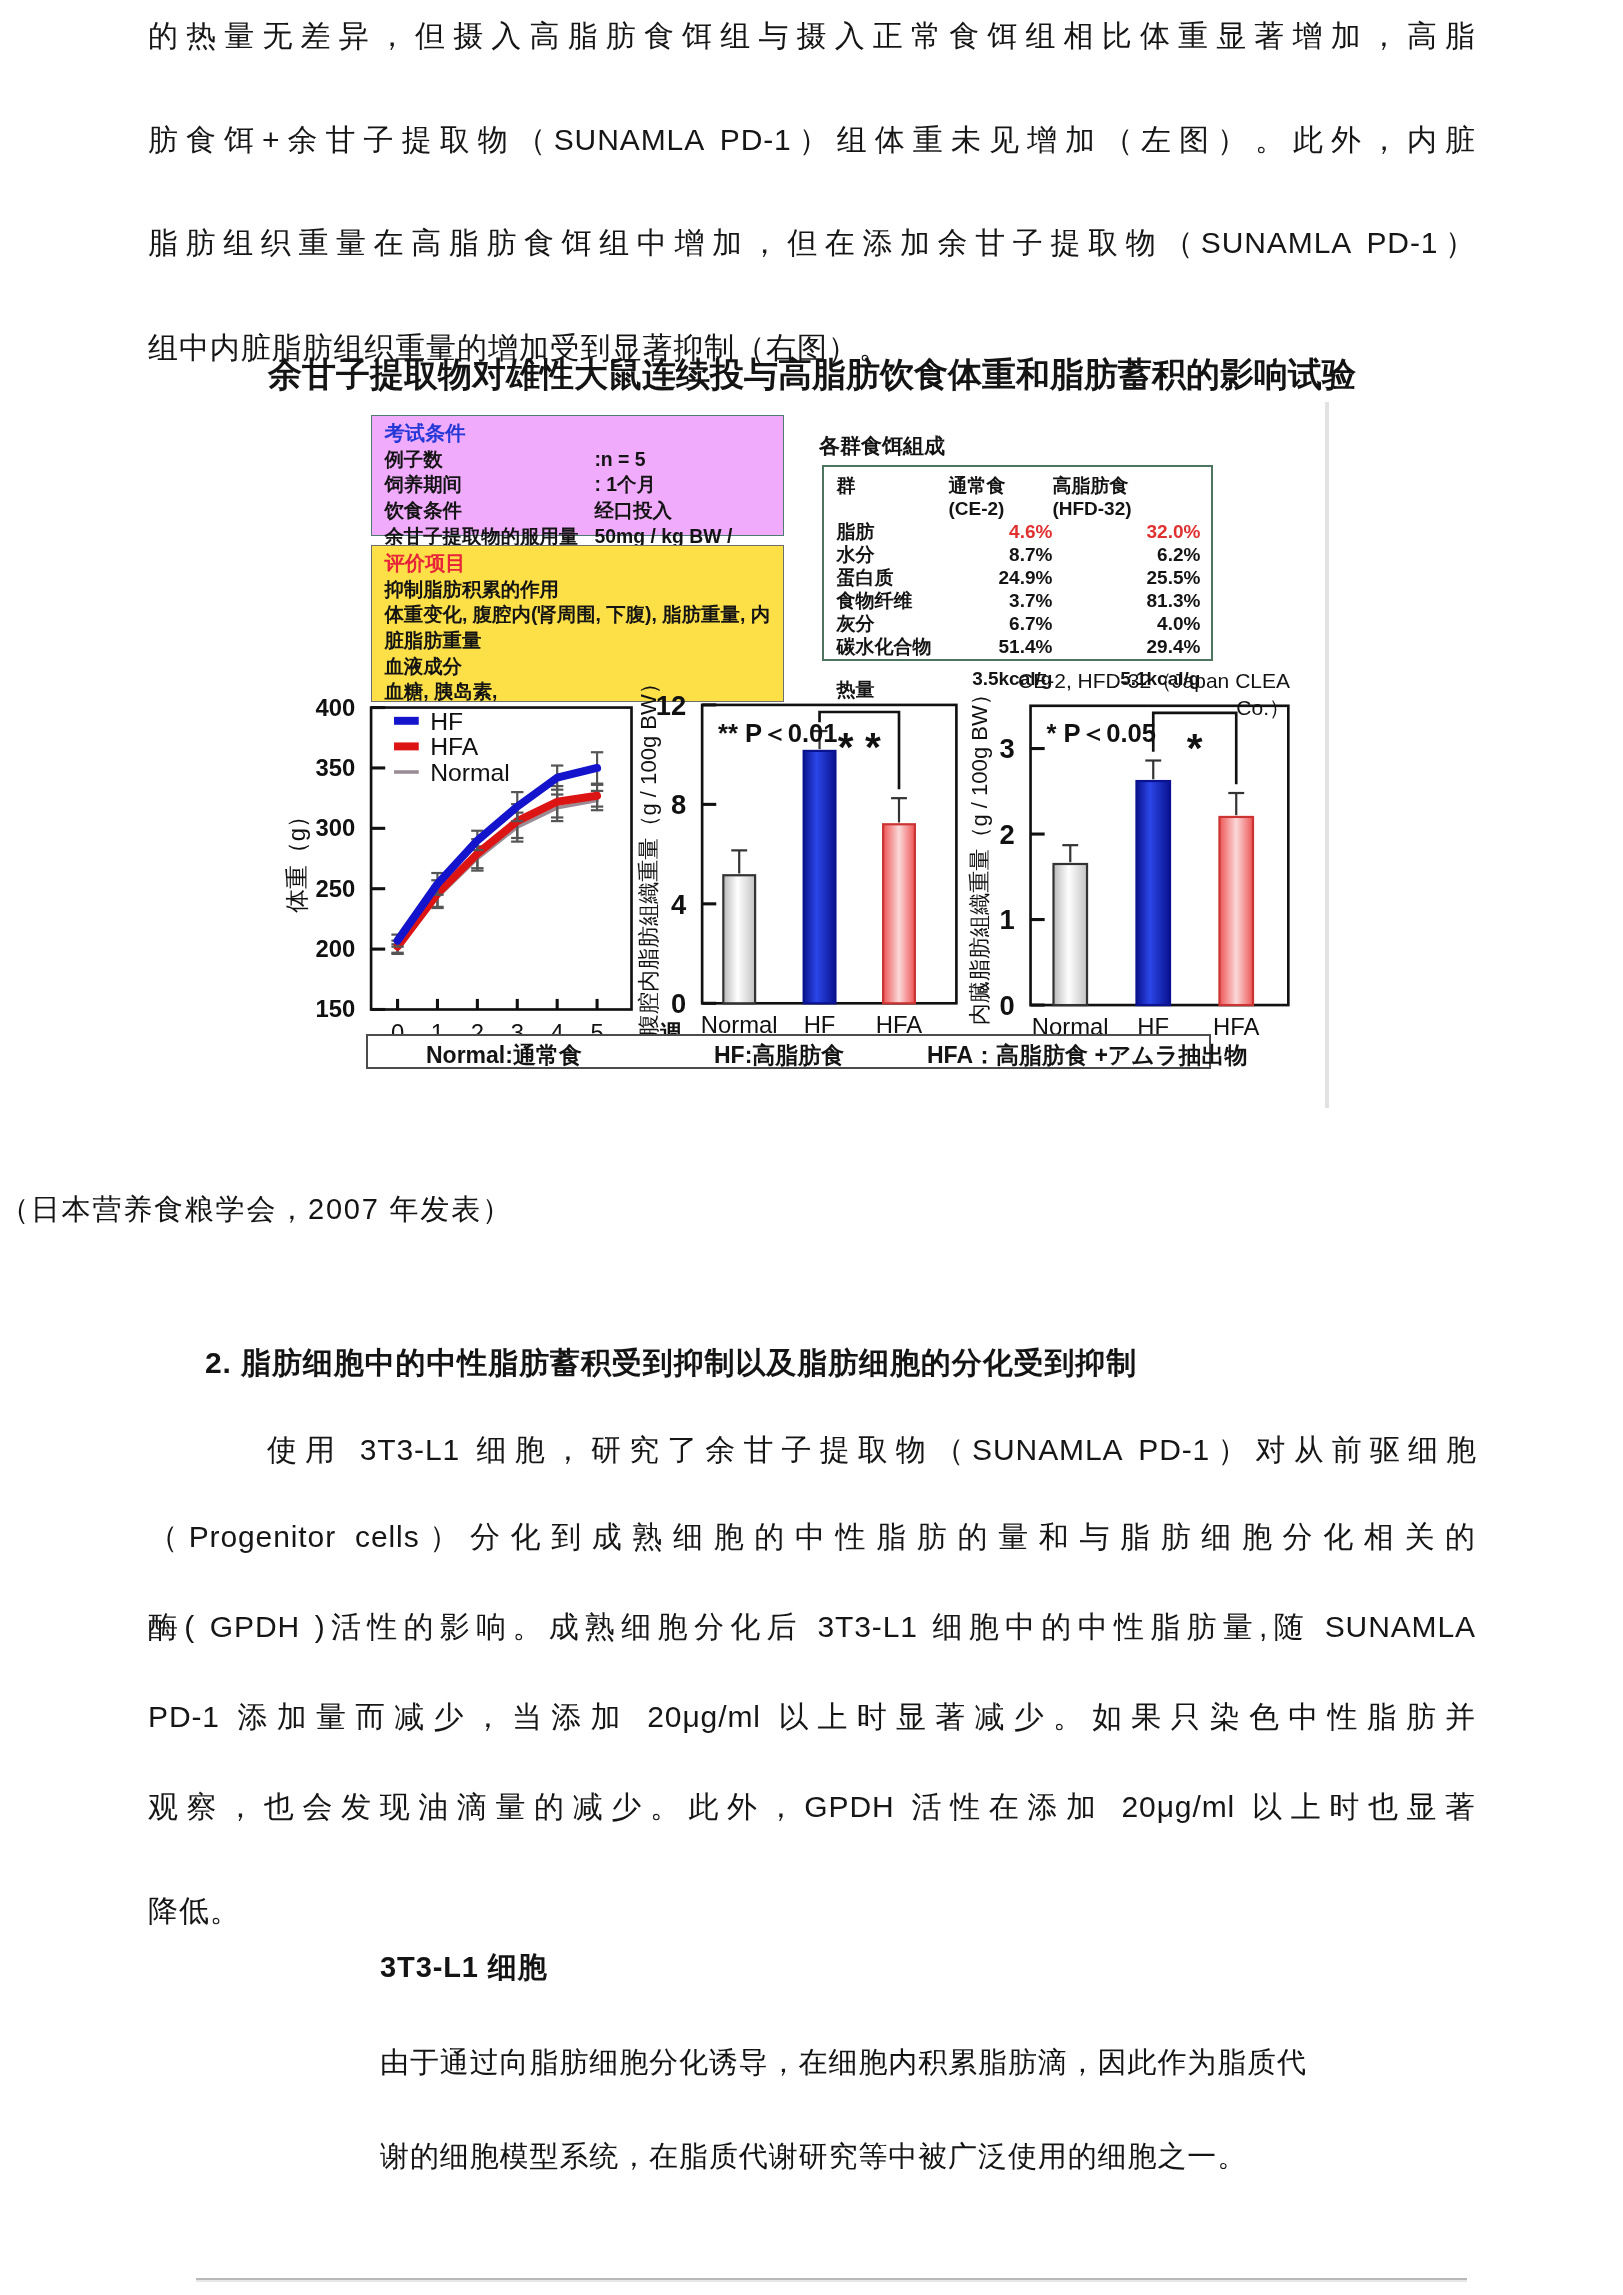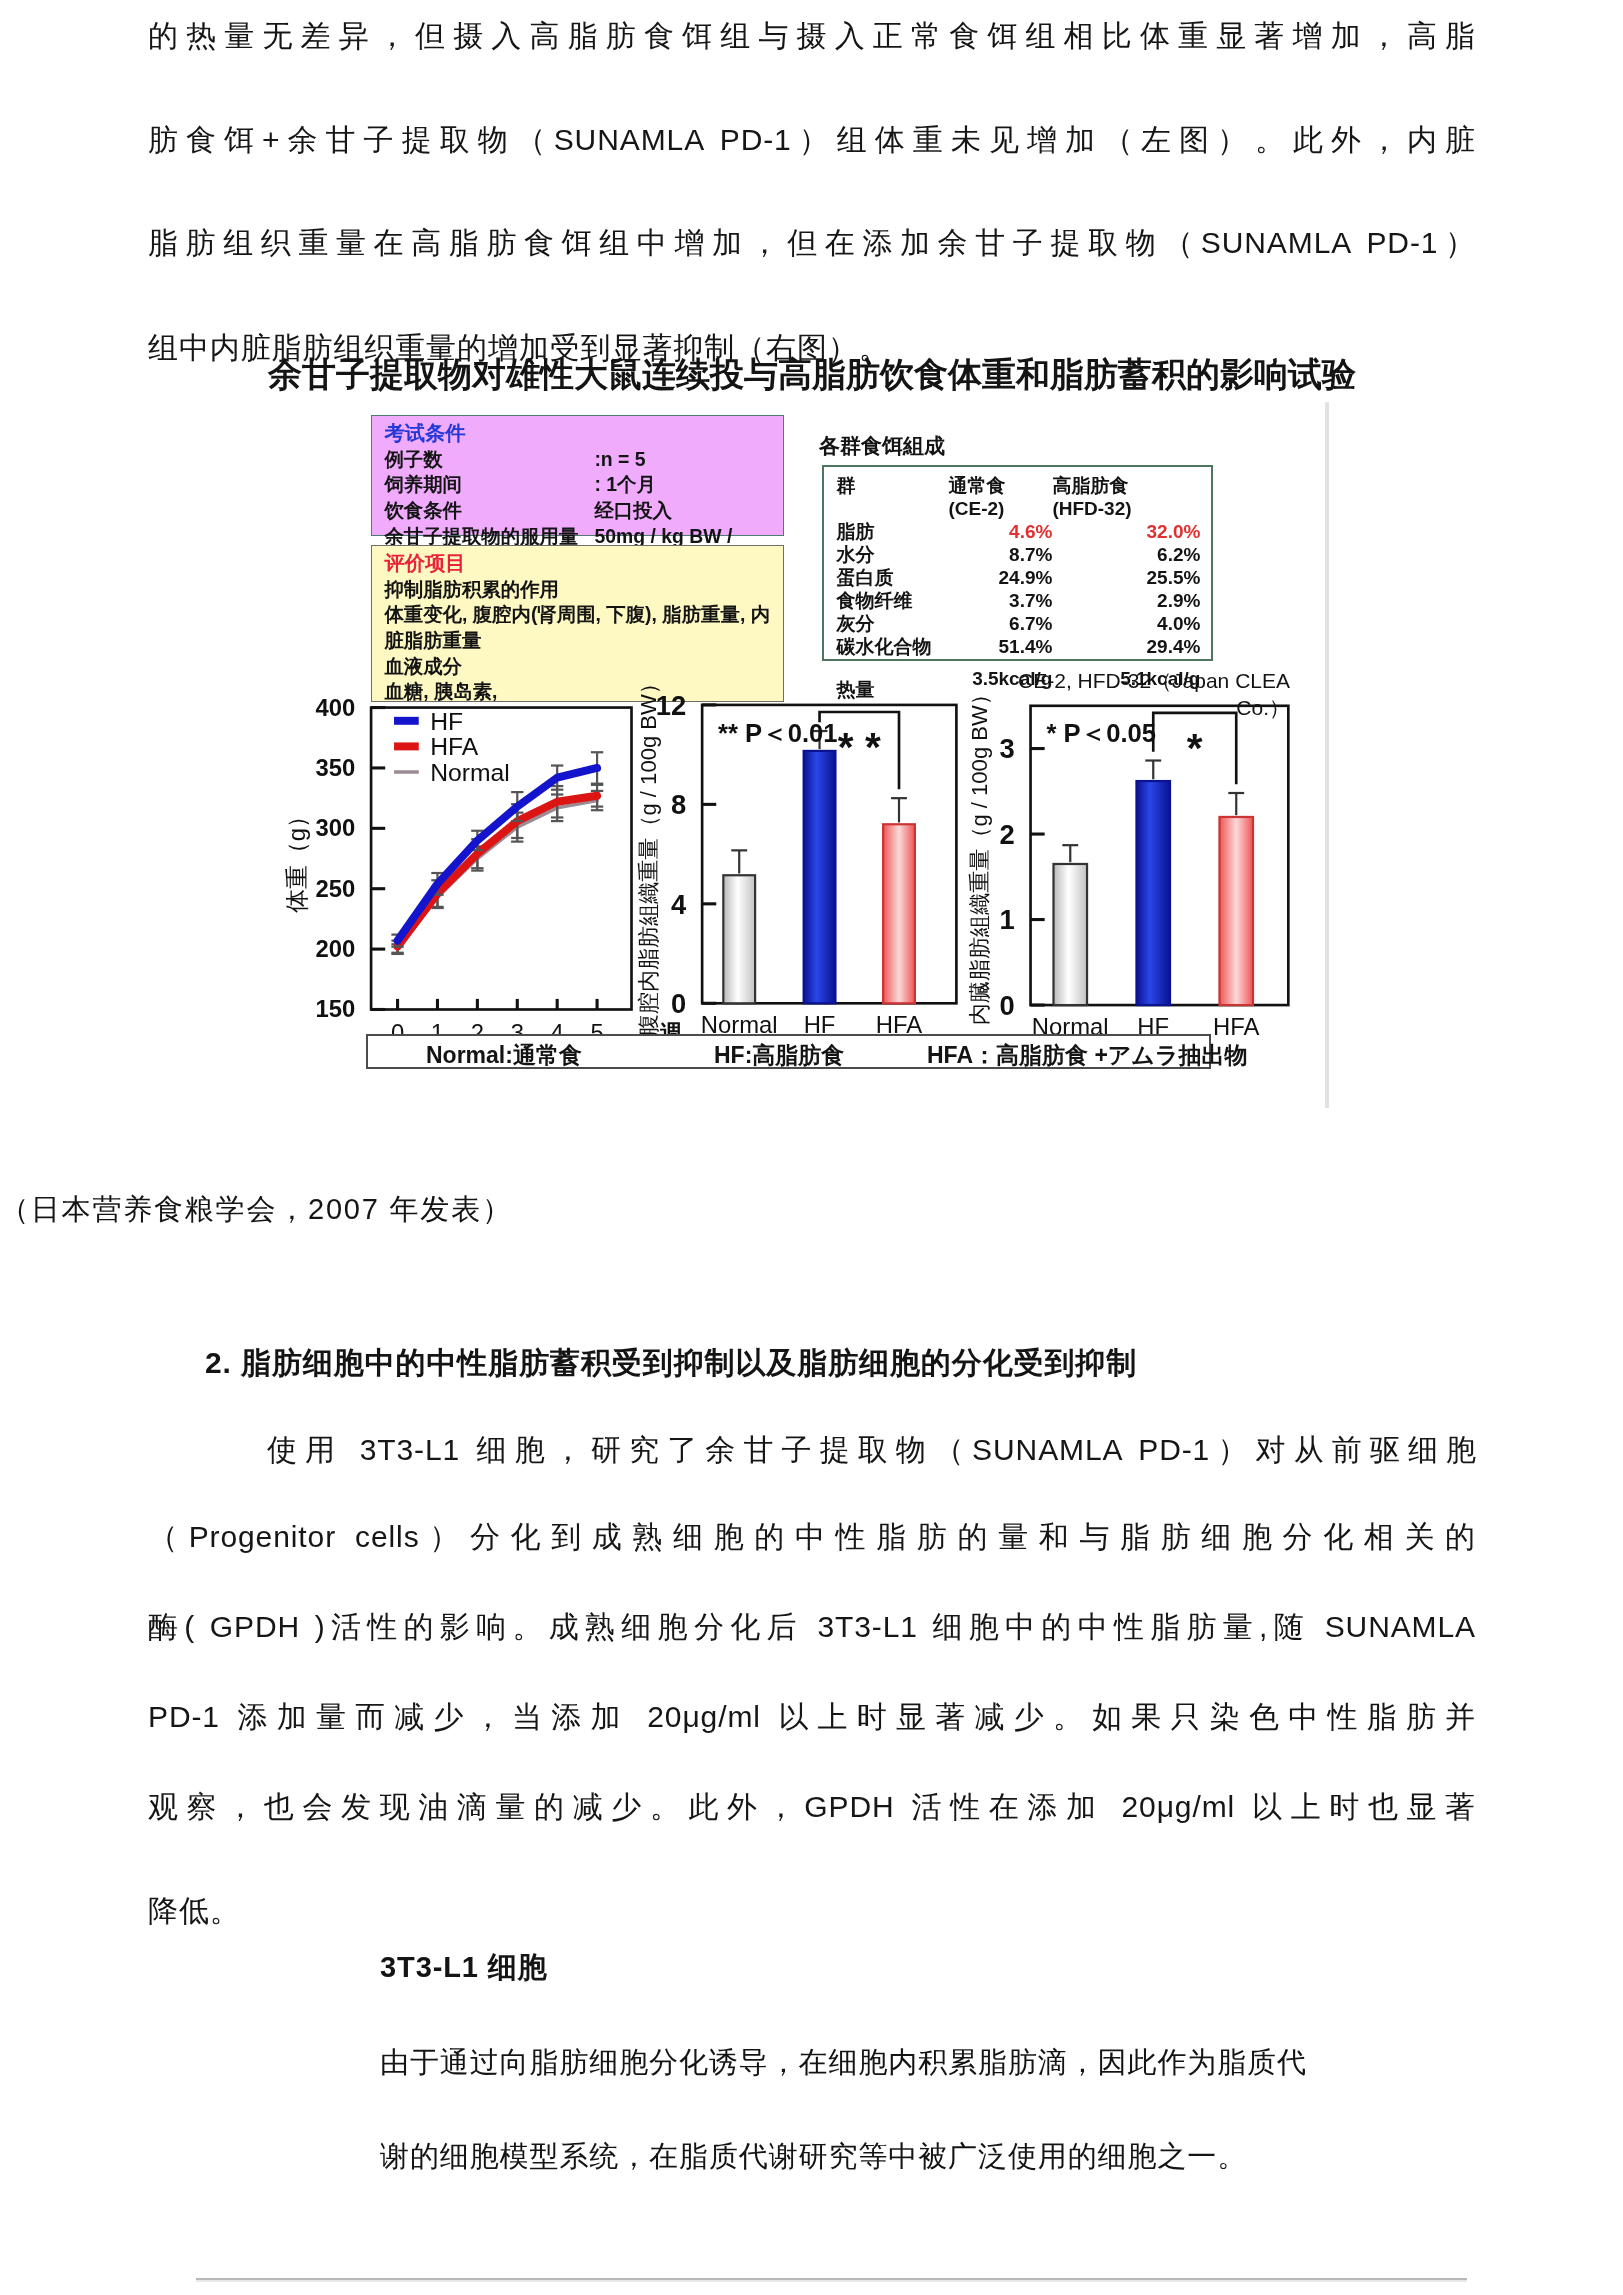--- a/index.html
+++ b/index.html
@@ -4,21 +4,21 @@
 <style>
   html,body{margin:0;padding:0;background:#fff;}
   #page{position:relative;width:1624px;height:2295px;background:#ffffff;overflow:hidden;
         font-family:"Liberation Sans","DejaVu Sans",sans-serif;color:#141414;}
   .bodyline{position:absolute;left:148px;width:1328px;font-size:30px;letter-spacing:0.9px;
             white-space:nowrap;color:#161616;}
   .just{white-space:normal;text-align:justify;text-align-last:justify;}
   .figtitle{position:absolute;left:0;width:1624px;text-align:center;font-size:34px;font-weight:bold;}
   .infobox{position:absolute;box-sizing:border-box;padding:5.3px 12.4px;font-size:19.4px;font-weight:600;line-height:25.6px;}
   .bluebox{background:#f0abfc;border:1.8px solid #4d7d72;}
-  .pinkbox{background:#fef9c3;border:1.8px solid #6d6d6d;}
+  .pinkbox{background:#fde047;border:1.8px solid #6d6d6d;}
   .bluebox .btitle{color:#2438d8;font-weight:bold;font-size:20.3px;}
   .pinkbox .ptitle{color:#e8243a;font-weight:bold;font-size:20.3px;}
   .condrow{display:flex;}
   .condrow .clabel{width:210px;flex:none;}
   .tabletitle{position:absolute;font-size:21px;font-weight:bold;}
   .diettable{position:absolute;box-sizing:border-box;border:2.6px solid #4d7560;background:#fff;
              font-size:19px;font-weight:600;padding:7px 10.6px 3.5px 12.4px;}
   .trow{display:flex;line-height:23px;}
   .trow .tlabel{flex:1;}
   .trow .tc1{width:104px;text-align:right;}
@@ -103,21 +103,21 @@
       <span class="tc2">6.2%</span>
     </div>
     <div class="trow">
       <span class="tlabel">蛋白质</span>
       <span class="tc1">24.9%</span>
       <span class="tc2">25.5%</span>
     </div>
     <div class="trow">
       <span class="tlabel">食物纤维</span>
       <span class="tc1">3.7%</span>
-      <span class="tc2">2.9%</span>
+      <span class="tc2">81.3%</span>
     </div>
     <div class="trow">
       <span class="tlabel">灰分</span>
       <span class="tc1">6.7%</span>
       <span class="tc2">4.0%</span>
     </div>
     <div class="trow">
       <span class="tlabel">碳水化合物</span>
       <span class="tc1">51.4%</span>
       <span class="tc2">29.4%</span>

